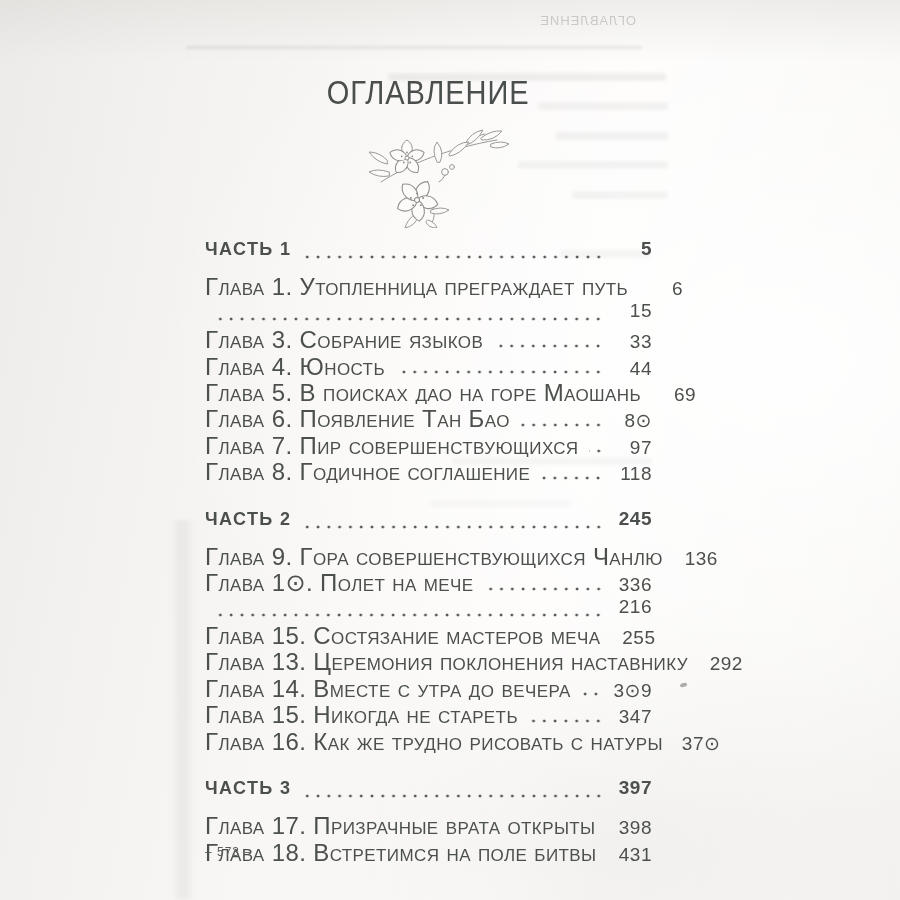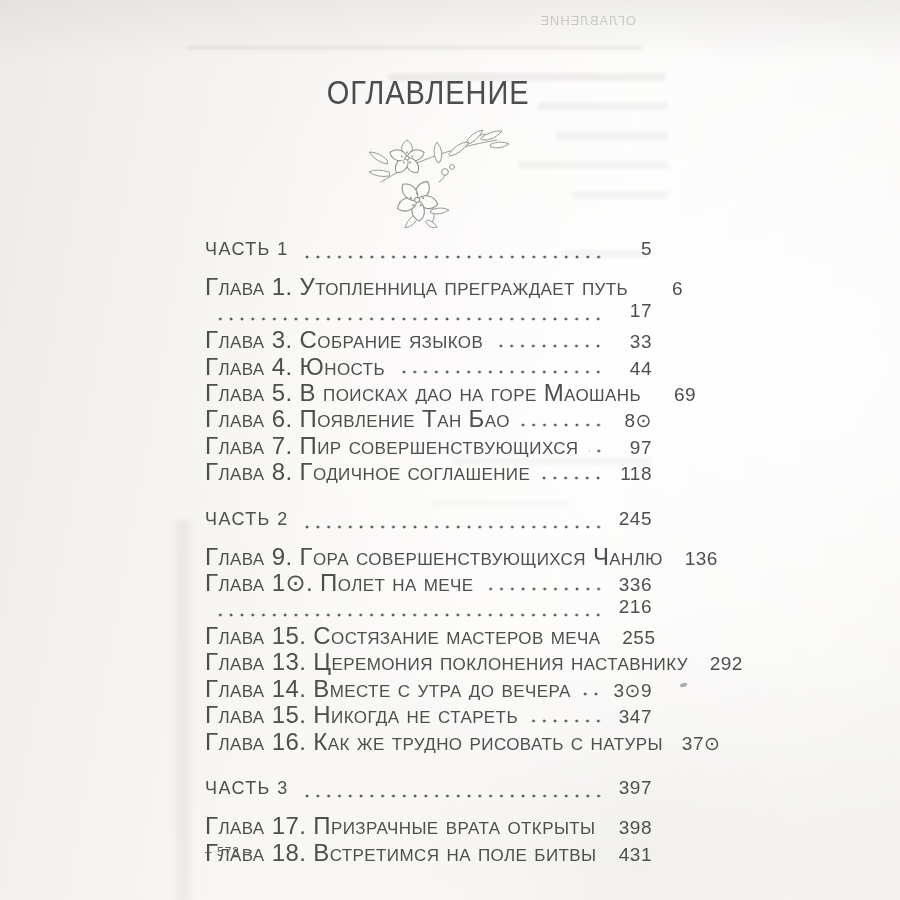--- a/index.html
+++ b/index.html
@@ -46,21 +46,21 @@
   }
   .title{
     display:inline-block;font-size:33px;letter-spacing:1px;color:#4a4e4c;
     transform:scaleX(.88);white-space:nowrap;font-weight:400;
   }
   .flower-wrap{
     height:112px;margin-top:2px;display:flex;justify-content:center;
   }
   .toc{margin-top:10px;}
   .toc-row{display:flex;align-items:baseline;height:26.4px;}
-  .toc-row.part{margin-top:23px;margin-bottom:9px;}
+  .toc-row.part{margin-top:23px;margin-bottom:9px;font-weight:bold;}
   .toc-row.part.first{margin-top:0;}
   .lbl{
     white-space:nowrap;font-variant:small-caps;font-size:24px;
     color:#4c504d;letter-spacing:.4px;
   }
   .part .lbl{font-variant:normal;font-size:18px;letter-spacing:1.4px;}
   .dots{
     flex:1 1 auto;align-self:flex-end;height:4px;margin:0 9px 5px 10px;
     background-image:radial-gradient(circle at 2px 2px,#565a57 1.25px,rgba(0,0,0,0) 1.7px);
     background-size:10.8px 4px;background-repeat:repeat-x;background-position:right;
@@ -186,21 +186,21 @@
         <span class="dots"></span>
         <span class="pg">5</span>
       </div>
       <div class="toc-row">
         <span class="lbl">Глава 1. Утопленница преграждает путь</span>
         <span class="dots"></span>
         <span class="pg">6</span>
       </div>
       <div class="toc-row">
         <span class="dots"></span>
-        <span class="pg">17</span>
+        <span class="pg">15</span>
       </div>
       <div class="toc-row">
         <span class="lbl">Глава 3. Собрание языков</span>
         <span class="dots"></span>
         <span class="pg">33</span>
       </div>
       <div class="toc-row">
         <span class="lbl">Глава 4. Юность</span>
         <span class="dots"></span>
         <span class="pg">44</span>

